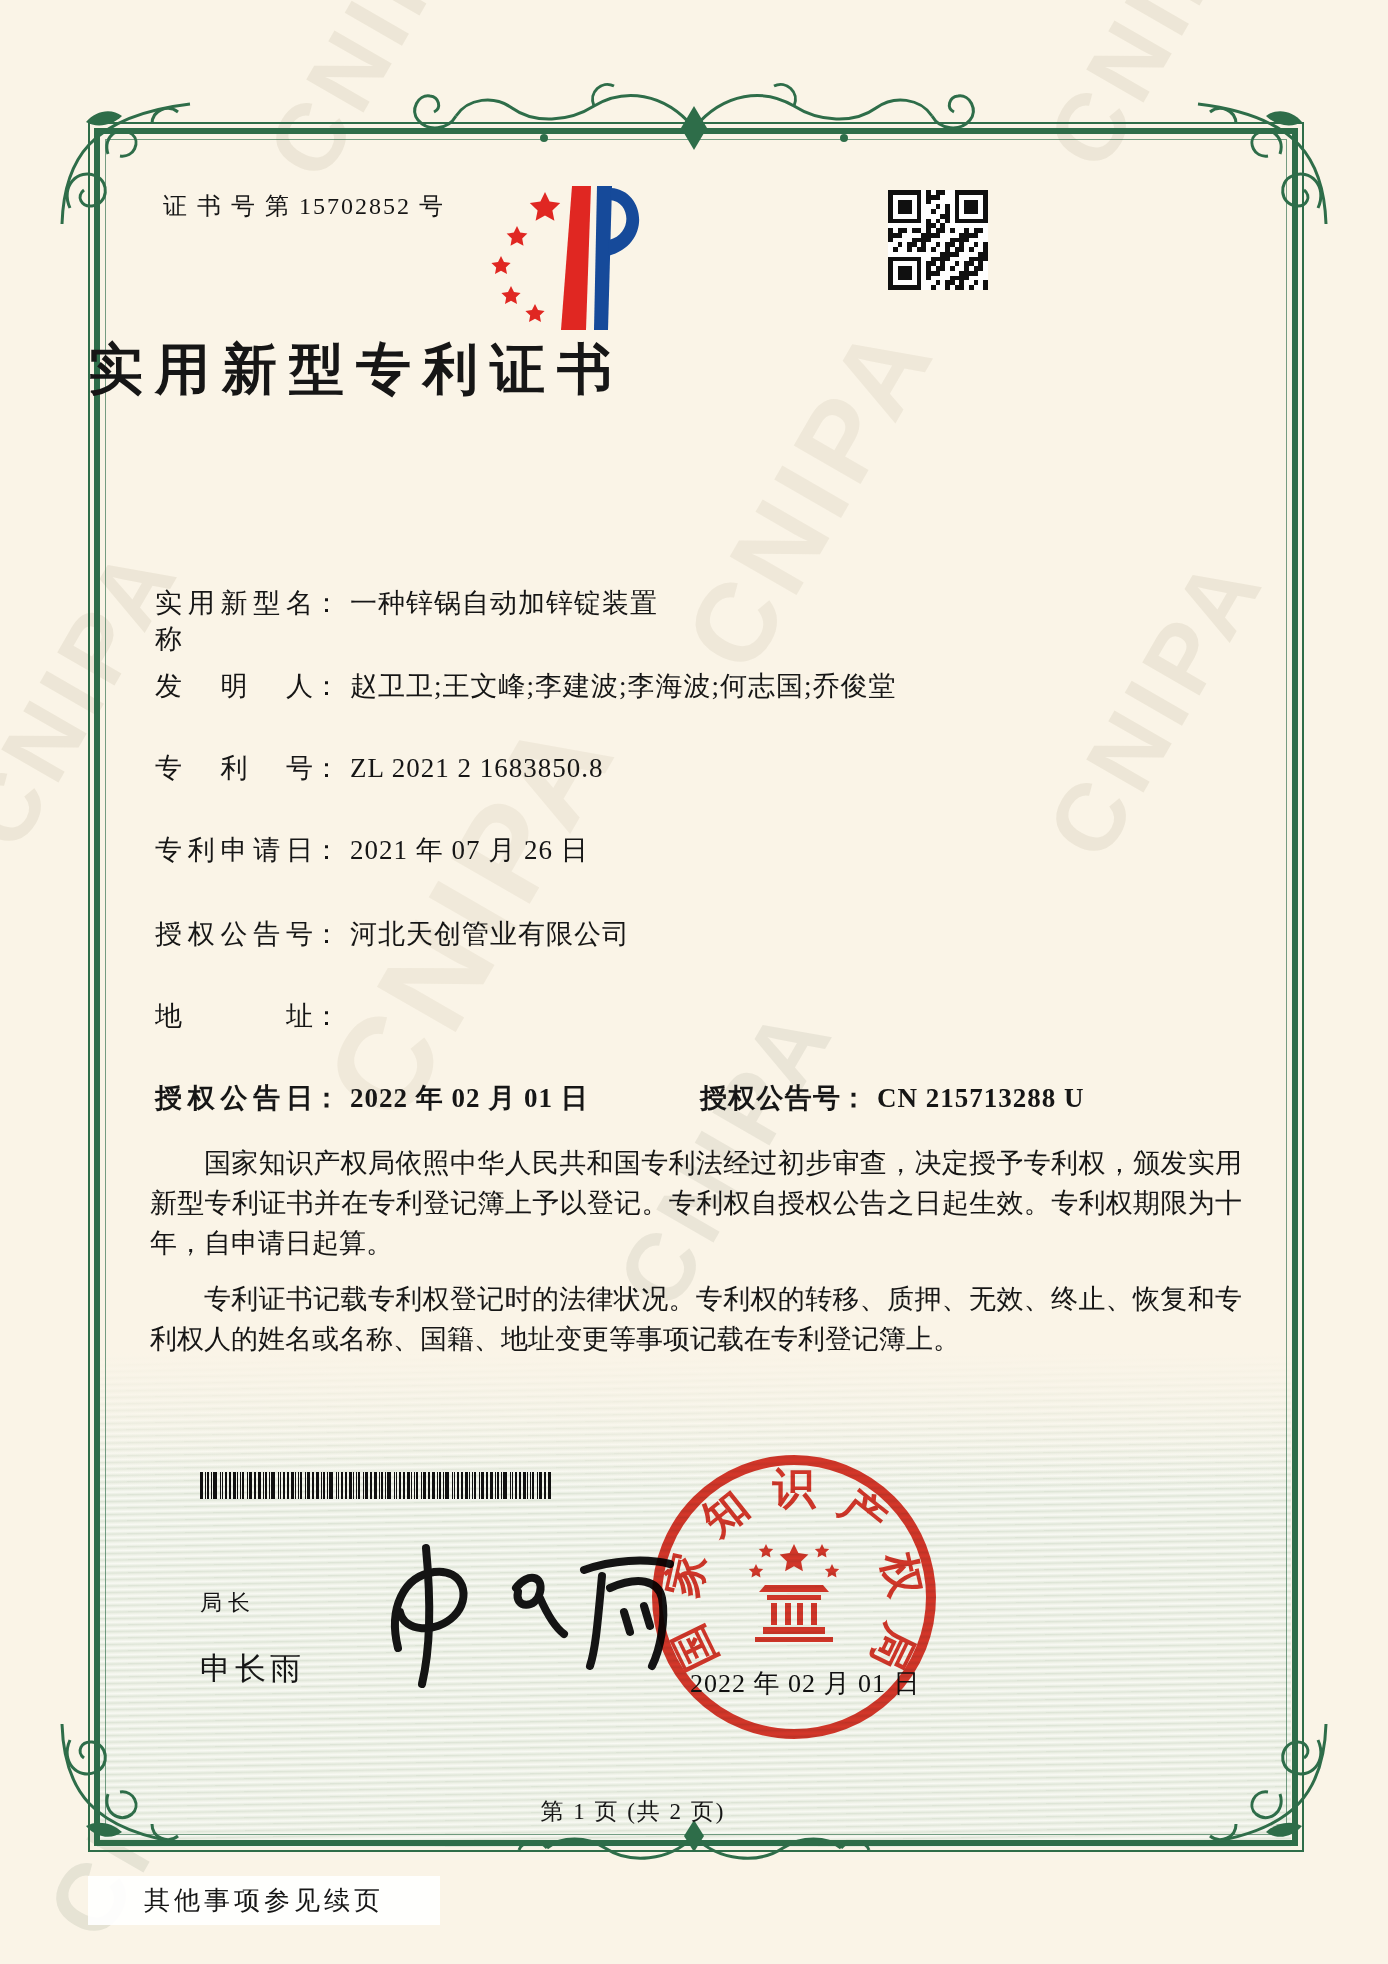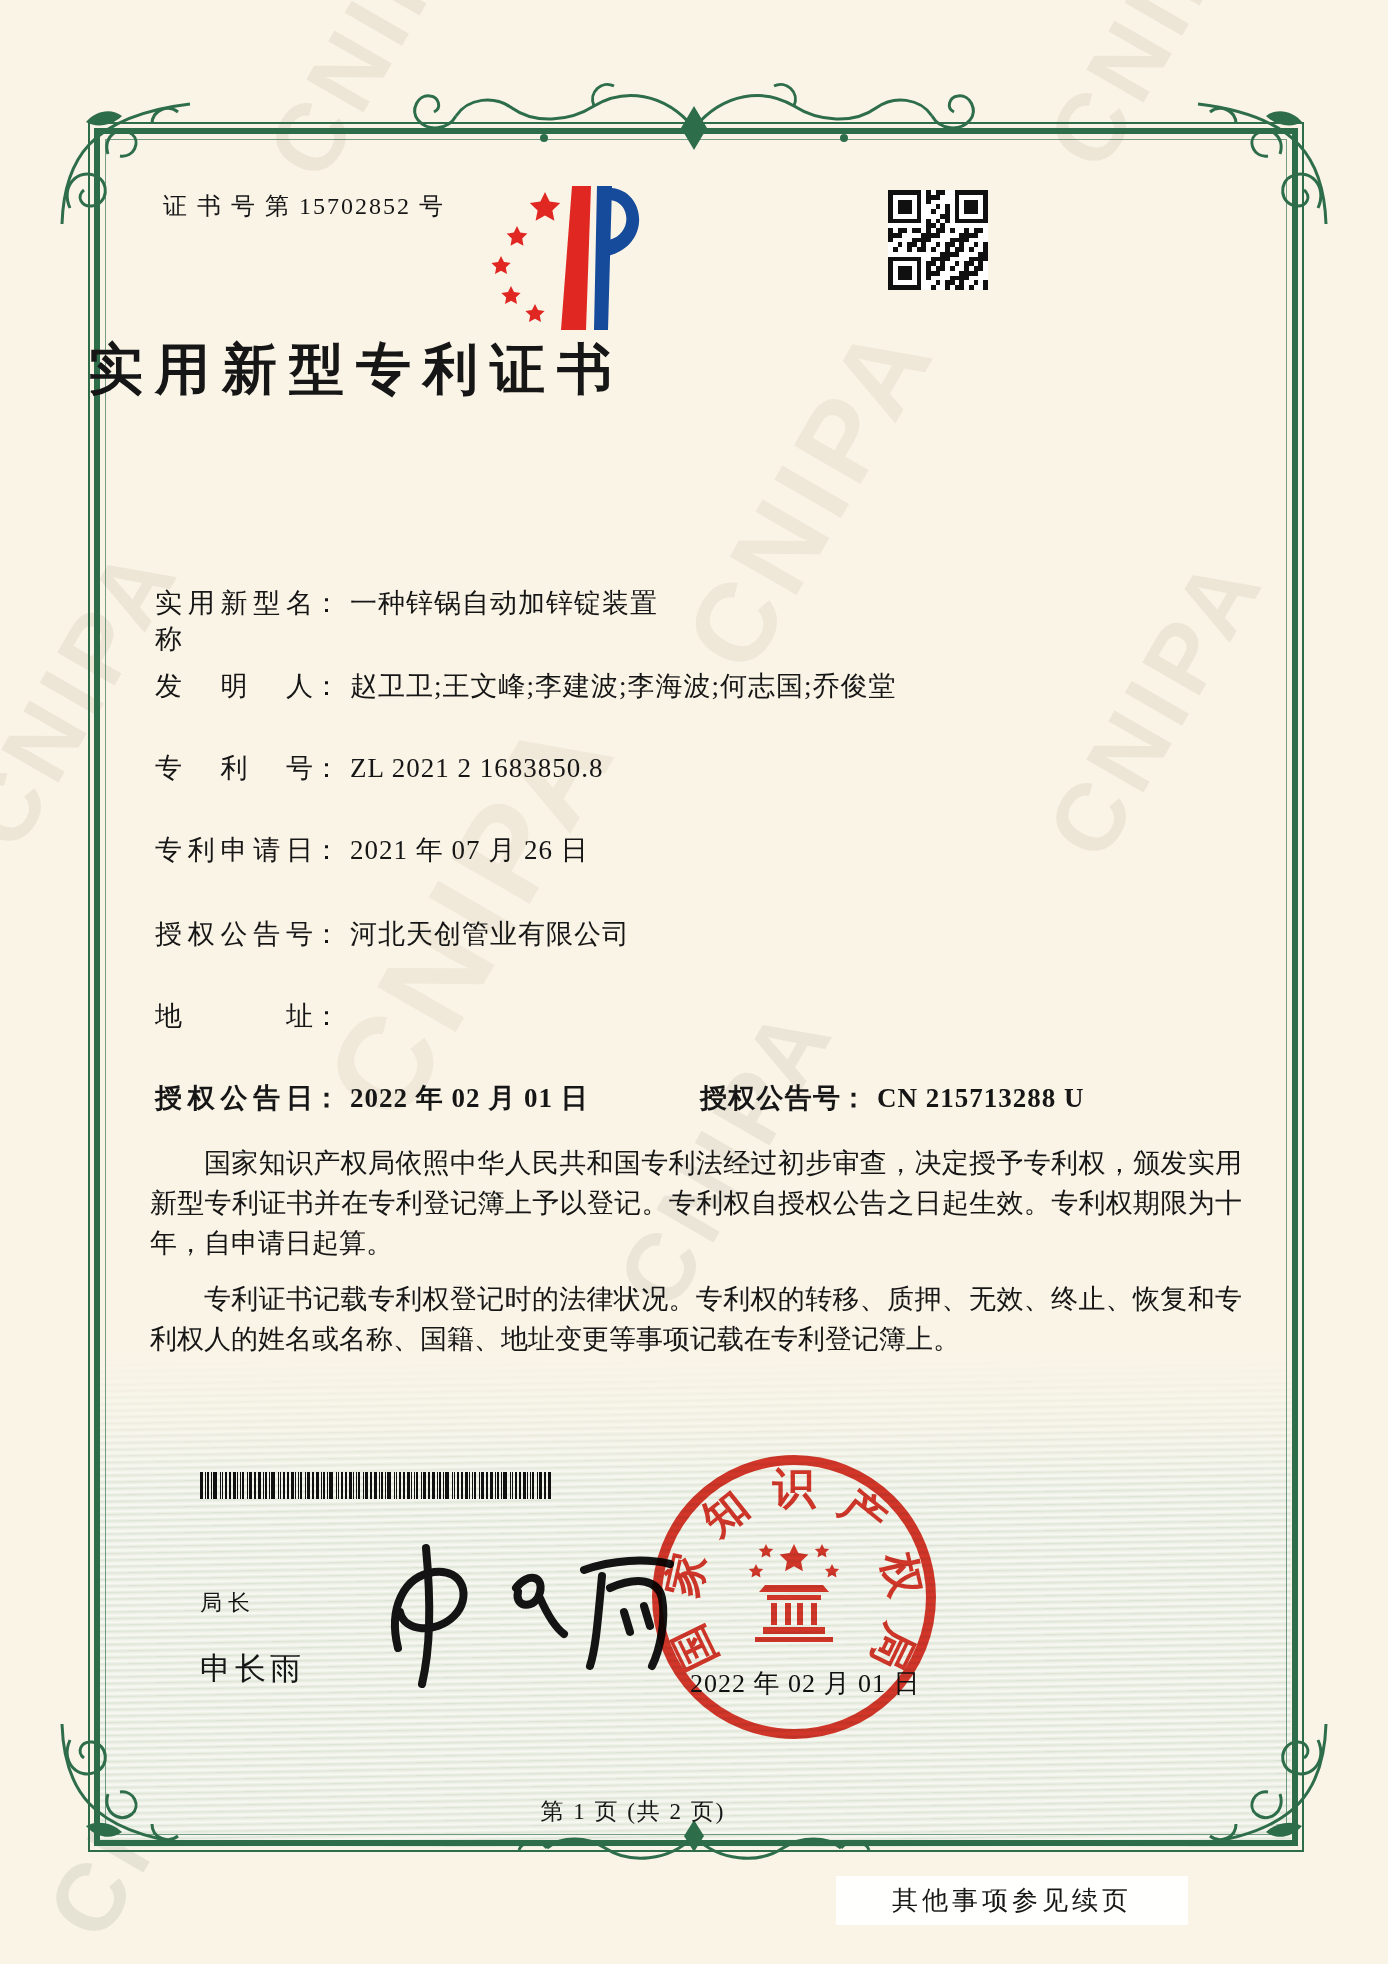--- a/index.html
+++ b/index.html
@@ -75,21 +75,21 @@
   .signer-name{position:absolute;left:200px;top:1648px;font-size:31px;z-index:2;
     font-family:"Liberation Sans", sans-serif;font-weight:500;letter-spacing:4px;}
   .signature{position:absolute;left:358px;top:1532px;width:350px;height:160px;z-index:3;}
   .seal{position:absolute;left:645px;top:1448px;width:298px;height:298px;z-index:3;
     mix-blend-mode:multiply;opacity:.93;}
   .seal-char{font-family:"Liberation Serif", serif;font-weight:700;font-size:43px;fill:#d9291c;}
   .seal-date{position:absolute;left:690px;top:1666px;font-size:26px;letter-spacing:1px;
     color:#101010;z-index:4;}
   .page-num{position:absolute;left:88px;top:1796px;width:1090px;text-align:center;
     font-size:23px;letter-spacing:2px;z-index:2;}
-  .note-wrap{position:absolute;left:88px;top:1876px;width:1100px;text-align:right;z-index:2;}
+  .note-wrap{position:absolute;left:88px;top:1876px;width:1100px;text-align:left;z-index:2;}
   .note{display:inline-block;background:rgba(255,255,255,.92);padding:7px 56px;
     font-size:26px;letter-spacing:4px;}
 </style>
 </head>
 <body>
 
 <div class="page">
 
   <span class="wm w1">CNIPA</span>
   <span class="wm w2">CNIPA</span>

